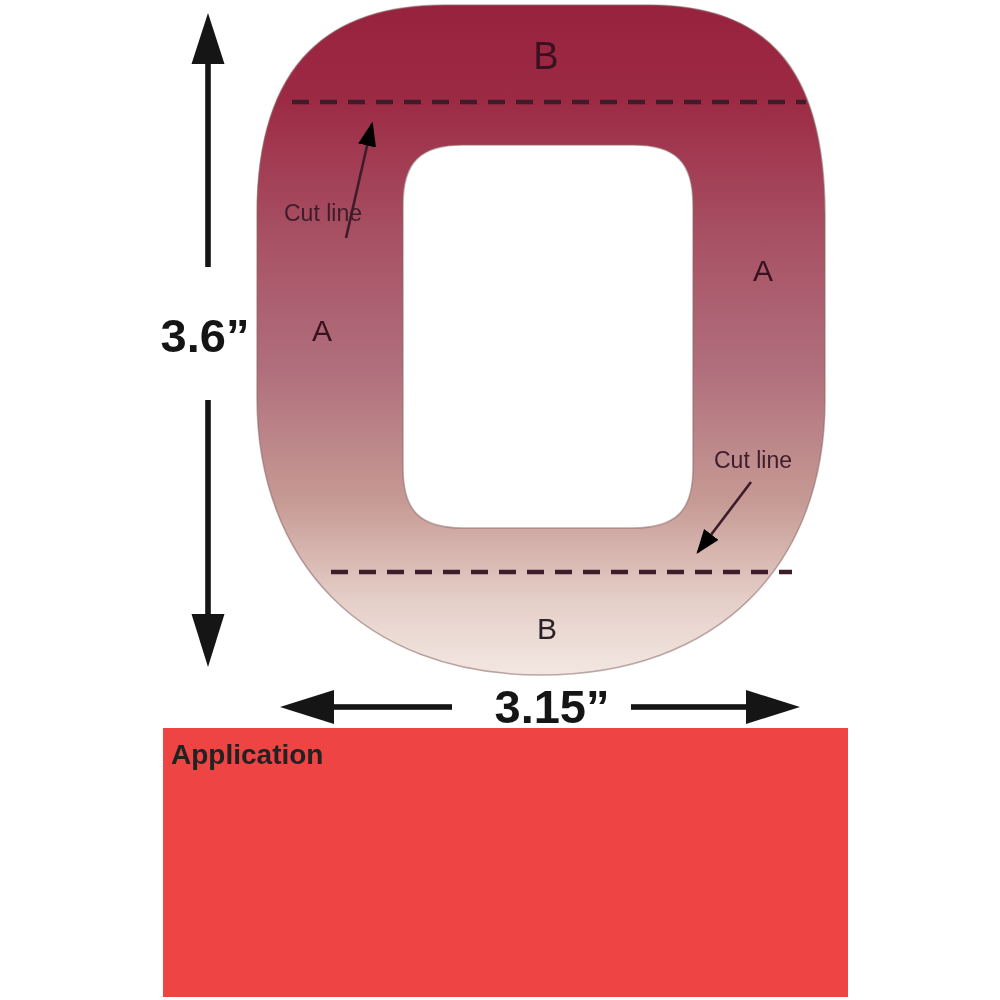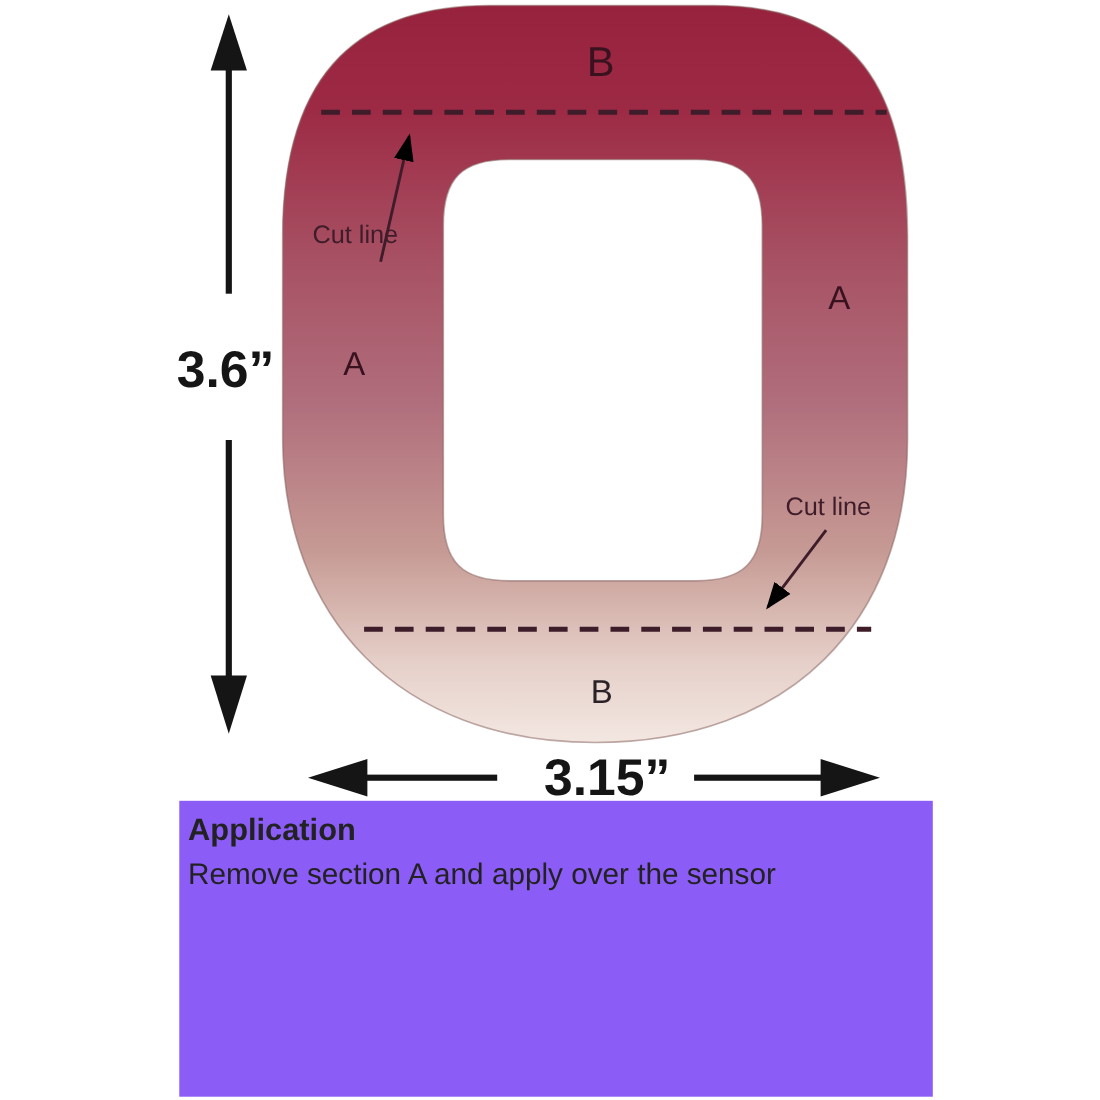--- a/index.html
+++ b/index.html
@@ -82,19 +82,18 @@
 
     <g fill="#151515">
       <polygon points="280,707 334,690 334,724"></polygon>
       <rect x="332" y="704.2" width="120" height="5.6"></rect>
       <rect x="631" y="704.2" width="117" height="5.6"></rect>
       <polygon points="800,707 746,690 746,724"></polygon>
     </g>
     <text x="552" y="723" font-size="47" font-weight="600" text-anchor="middle" fill="#151515">3.15”</text>
   </svg>
 
-  <div class="info-box" style="background: #8b5cf6;">
+  <div class="info-box" style="background: #ef4444;">
     <div class="info-heading">Application</div>
-    <div class="info-line">Remove section A and apply over the sensor</div>
     <div class="info-line">&nbsp;</div>
   </div>
 
 </div>
 
 </body></html>

